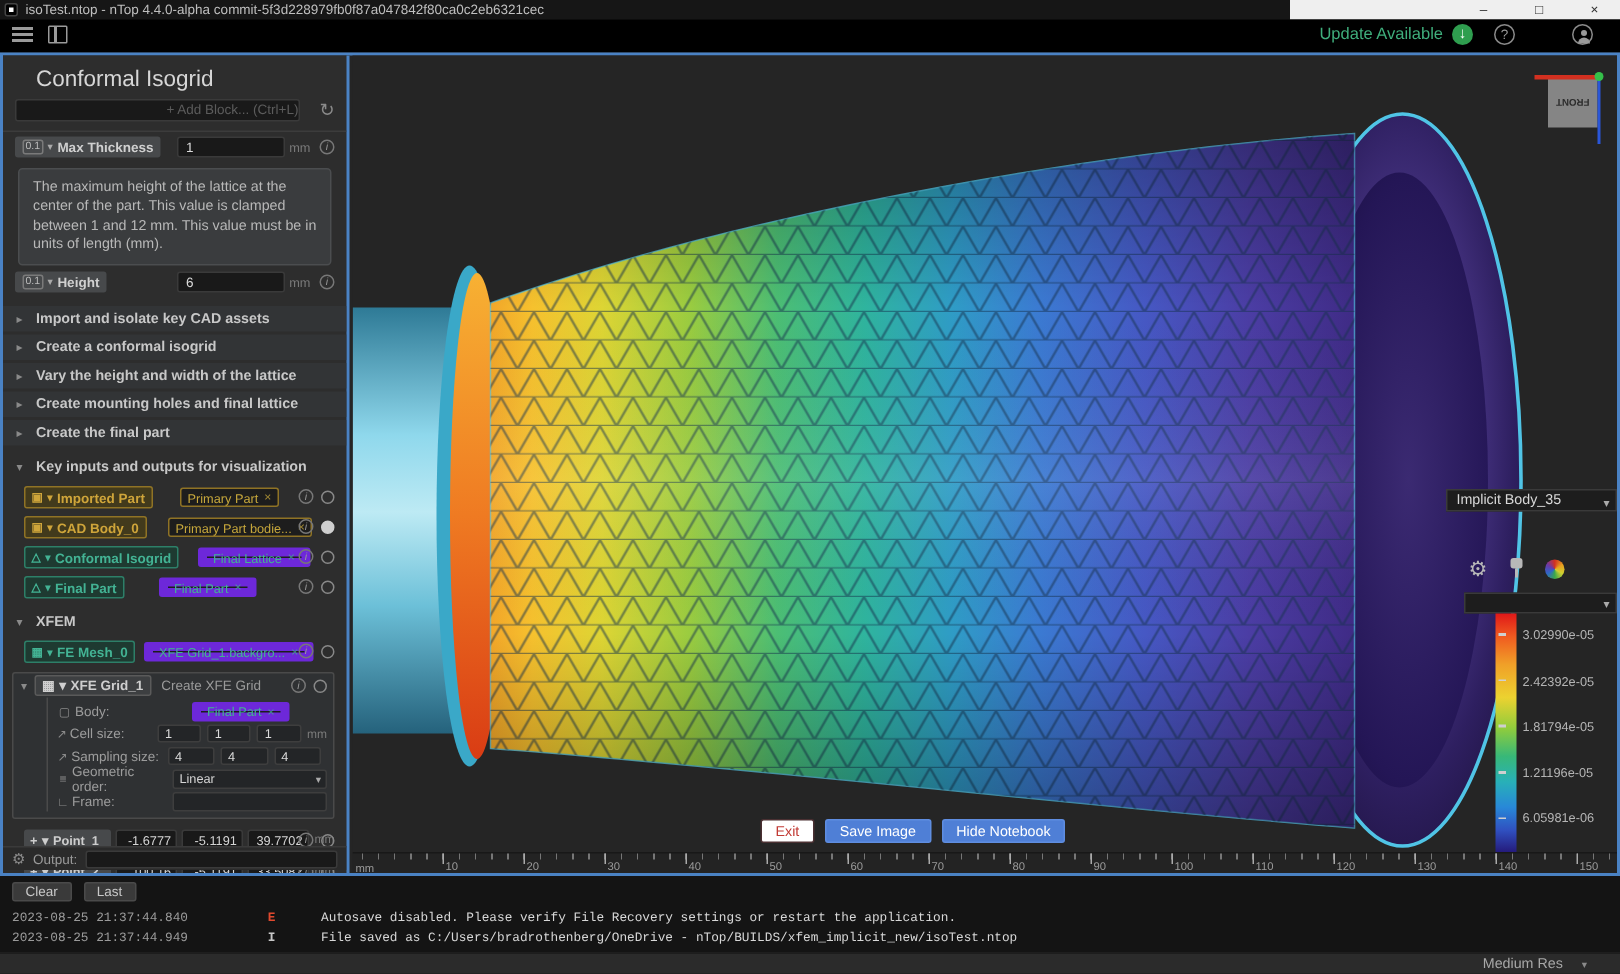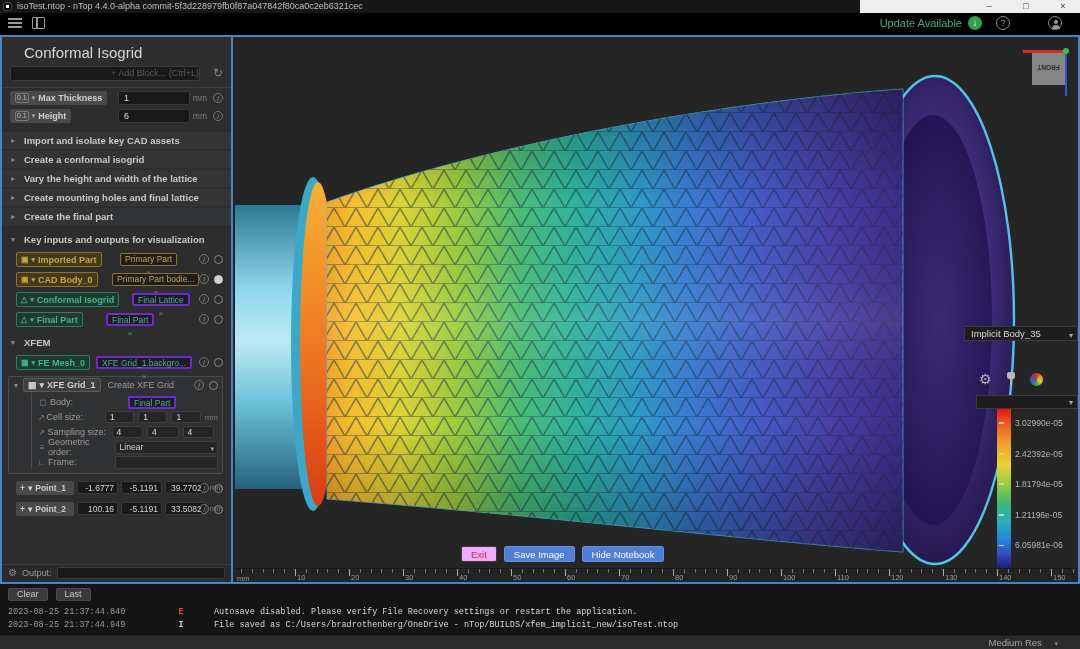--- a/index.html
+++ b/index.html
@@ -68,23 +68,23 @@
   .sec.open { background:transparent; margin-top:6px; }
 
   .obj-row { position:relative; height:16px; margin:4px 8px 0 14px; }
   .obj-chip { position:absolute; left:0; top:0; height:15px; border-radius:2px; display:flex;
     align-items:center; padding:0 4px; gap:3px; font-size:9px; font-weight:bold; }
   .obj-chip .oicn { font-size:8px; }
   .obj-chip .chev { font-size:7px; }
   .gold .obj-chip, .obj-chip.gold { background:#423a1c; border:1px solid #8f7325; color:#cfa53a; }
   .teal .obj-chip, .obj-chip.teal { background:#1e3a31; border:1px solid #2d7f68; color:#43b394; }
   .tag { position:absolute; top:1px; height:13px; display:flex; align-items:center; gap:4px;
-    border-radius:2px; background:#1d1d1d; padding:0 4px; font-size:8.5px;flex-direction:column; }
+    border-radius:2px; background:#1d1d1d; padding:0 4px; font-size:8.5px; }
   .tag.gold { border:1px solid #8f7325; color:#c7a83c; }
-  .tag.teal { border:2px solid #6d28d9; color:#43b394; }
+  .tag.teal { border:6px solid #6d28d9; color:#43b394; }
   .tag .tx { font-size:8px; opacity:.8; }
   .row-icons { position:absolute; right:0; top:2px; display:flex; gap:5px; align-items:center; }
   .vis-ic { width:9px; height:9px; border-radius:50%; border:1px solid #888; }
   .vis-ic.on { background:#cfcfcf; border-color:#cfcfcf; }
 
   
   .grid-block { margin:5px 8px 0 6px; border:1px solid #4a4a4a; border-radius:2px; background:#2f3133; padding-bottom:3px; }
   .grid-head { position:relative; height:16px; display:flex; align-items:center; }
   .grid-head .tri { width:14px; text-align:center; font-size:8px; color:#8a8a8a; }
   .grid-head .gchip { height:14px; background:#3d3f41; border:1px solid #5a5a5a; border-radius:2px;
@@ -144,21 +144,21 @@
       #38b878 56%,#28b0b8 66%,#2888d8 76%,#3050c0 85%,#241878 94%,#180f45 100%); }
   .lg-labels { position:absolute; left:778px; top:372px; width:66px; height:170px; }
   .legend-label { position:absolute; left:0; height:12px; display:flex; align-items:center; gap:3px; }
   .legend-label .lg-tick { width:5px; height:1.5px; background:#cfcfcf; margin-left:-14px; margin-right:8px; }
   .legend-label .lg-txt { font-size:8.5px; color:#b4b4b4; white-space:nowrap; }
   .legend-label.last .lg-txt { background:#3a3a3a; padding:1px 2px; }
 
   
   .vp-btns { position:absolute; left:226px; top:509px; display:flex; gap:7px; }
   .vbtn { height:16px; border-radius:2px; font-size:9.5px; line-height:15px; padding:0 9px; }
-  .vbtn.exit { background:#f0abfc; border:1px solid #4a3032; color:#c23b35; }
+  .vbtn.exit { background:#ffffff; border:1px solid #4a3032; color:#c23b35;margin-left:46px; }
   .vbtn.blue { background:#4f7fd6; border:1px solid #5f8de0; color:#fff; }
 
   
   #ruler { position:absolute; left:0; bottom:0; width:843px; height:14px; background:#232323;
     border-top:1px solid #181818; }
   #ruler .minors { position:absolute; left:6px; top:0; right:0; height:4px;
     background:repeating-linear-gradient(90deg,#777 0 1px,transparent 1px 10.8px); }
   .ruler-major { position:absolute; top:0; font-size:7.5px; color:#9a9a9a; padding-left:2px; line-height:17px; }
   .ruler-major::before { content:""; position:absolute; left:0; top:0; width:1px; height:7px; background:#aaa; }
   #ruler .runit { position:absolute; left:2px; top:5px; font-size:7.5px; color:#9a9a9a; }
@@ -223,20 +223,21 @@
       <span class="chip">
         <span class="ctype">0.1</span>
         <span class="chev">▾</span>
         <span class="clabel">Max Thickness</span>
       </span>
       <span class="val-box">1</span>
       <span class="unit">mm</span>
       <span class="info-ic">i</span>
     </div>
 
+    <div class="help-box">The maximum height of the lattice at the center of the part. This value is clamped between 1 and 12 mm. This value must be in units of length (mm).</div>
 
     <div class="field-row">
       <span class="chip">
         <span class="ctype">0.1</span>
         <span class="chev">▾</span>
         <span class="clabel">Height</span>
       </span>
       <span class="val-box">6</span>
       <span class="unit">mm</span>
       <span class="info-ic">i</span>

